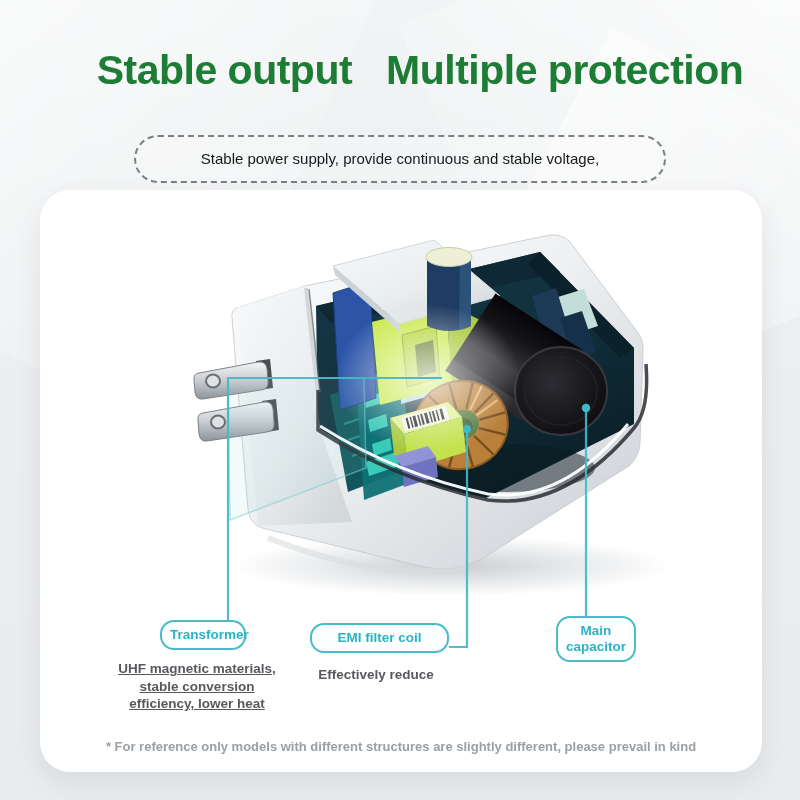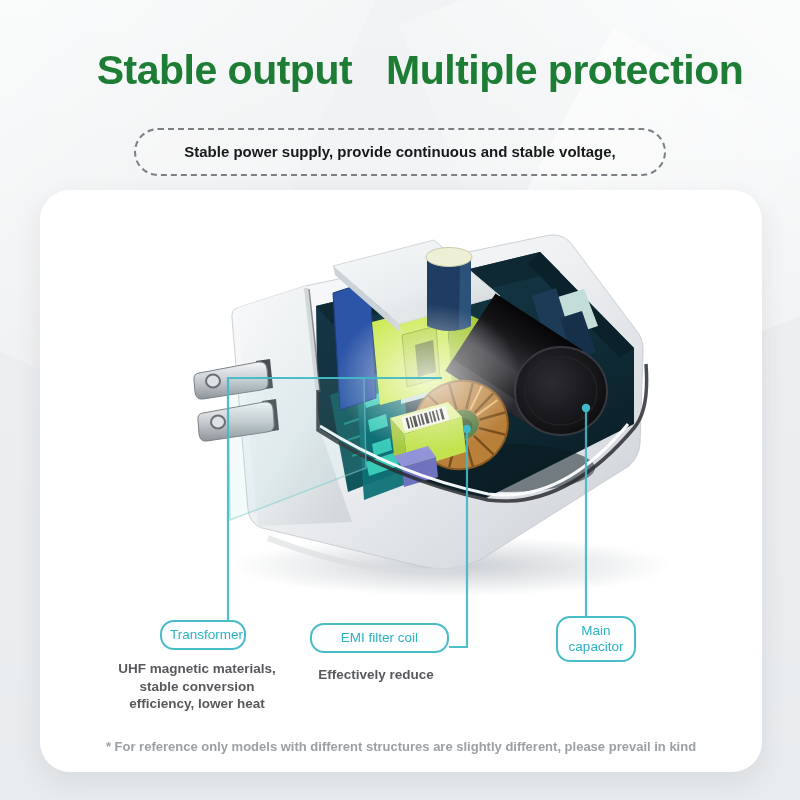--- a/index.html
+++ b/index.html
@@ -8,38 +8,38 @@
         font-family:"Liberation Sans","DejaVu Sans",sans-serif;}
   .stripe{position:absolute;pointer-events:none;}
   .stripe.s1{top:-120px;left:-160px;width:460px;height:480px;transform:rotate(24deg);
         background:linear-gradient(115deg,rgba(255,255,255,0.85),rgba(255,255,255,0));}
   .stripe.s2{top:-80px;right:-140px;width:480px;height:420px;transform:rotate(-22deg);
         background:linear-gradient(245deg,rgba(255,255,255,0.9),rgba(255,255,255,0));}
   .stripe.s3{top:60px;right:60px;width:220px;height:340px;transform:rotate(28deg);
         background:linear-gradient(100deg,rgba(255,255,255,0.55),rgba(255,255,255,0));}
   .title-row{position:absolute;top:50px;left:0;width:800px;display:flex;justify-content:center;
         gap:34px;font-size:41px;font-weight:bold;color:#1e7d35;line-height:1;letter-spacing:-0.5px;padding-left:20px;}
-  .tagline{position:absolute;left:134px;top:128px;width:528px;height:44px;
+  .tagline{position:absolute;left:134px;top:135px;width:528px;height:44px;
         border:2px dashed #7b8085;border-radius:24px;background:rgba(255,255,255,0.25);
         display:flex;flex-direction:column;justify-content:center;text-align:center;
-        font-size:15px;font-weight:bold;color:#17191b;line-height:1.35;}
+        font-size:15px;font-weight:normal;color:#17191b;line-height:1.35;}
   .card{position:absolute;left:40px;top:190px;width:722px;height:582px;background:#ffffff;
         border-radius:30px;box-shadow:0 10px 26px rgba(60,70,80,0.10);z-index:1;}
   .art{position:absolute;left:0;top:0;width:800px;height:800px;z-index:2;pointer-events:none;}
   .callout-label{position:absolute;z-index:3;border:2px solid #49bcc9;border-radius:14px;
-        background:#fdfeff;color:#2cb3c3;font-weight:normal;font-size:13.5px;text-align:center;
+        background:#fdfeff;color:#2cb3c3;font-weight:bold;font-size:13.5px;text-align:center;
         padding:5px 8px;line-height:1.2;box-sizing:border-box;}
   .callout-label span{display:block;}
   .lbl-transformer{left:160px;top:620px;width:86px;}
   .lbl-emi{left:310px;top:623px;width:139px;}
   .lbl-main{left:556px;top:616px;width:80px;}
   .desc{position:absolute;z-index:3;font-size:13.5px;font-weight:bold;color:#57595d;
         text-align:center;line-height:1.3;}
   .desc span{display:block;}
-  .desc-1{left:100px;top:660px;width:194px;}
+  .desc-1{left:100px;top:660px;width:194px;text-decoration:underline;}
   .desc-2{left:285px;top:666px;width:182px;text-align:center;}
   .desc-3{left:506px;top:664px;width:210px;}
   .footnote{position:absolute;z-index:3;left:40px;top:739px;width:722px;text-align:center;
         font-size:13px;font-weight:bold;color:#9ba0a5;}
 </style>
 </head>
 <body>
 
 <div class="page">
   <div class="stripe s1"></div>

